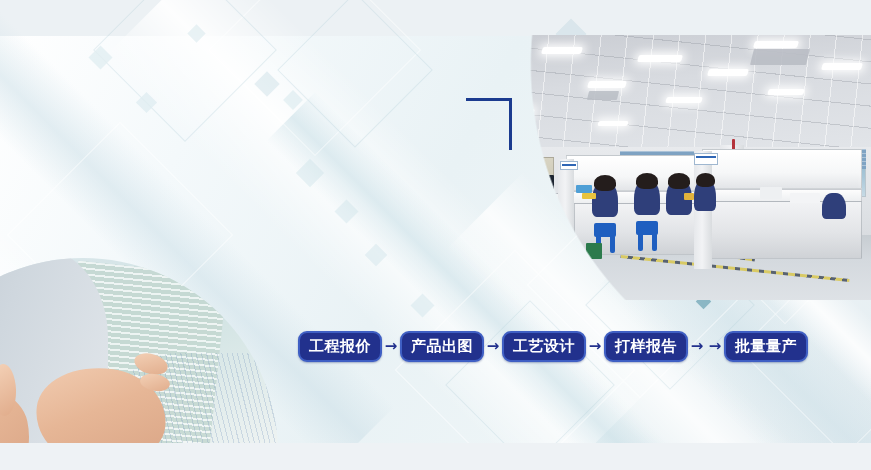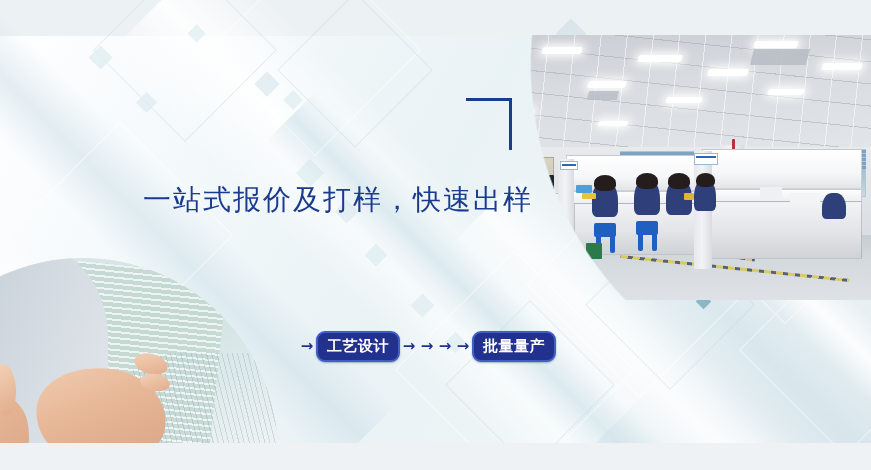--- a/index.html
+++ b/index.html
@@ -435,29 +435,37 @@
 
     <div class="m-finger" style="left:104px;top:106px;width:24px;height:52px;transform:rotate(-2deg);"></div>
 
   </div>
 
   <div class="bg-bottom-strip"></div>
 
   <div class="corner-bracket"></div>
 
 
-  <div class="subline">一站式报价及打样，快速出样</div>
 
   <div class="flow" id="flow">
+      <div class="step">
+        <span class="step-label">工程报价</span>
+      </div>
+      <span class="arrow">→</span>
+      <div class="step">
+        <span class="step-label">产品出图</span>
+      </div>
       <span class="arrow">→</span>
       <div class="step">
         <span class="step-label">工艺设计</span>
       </div>
       <span class="arrow">→</span>
-      <span class="arrow">→</span>
+      <div class="step">
+        <span class="step-label">打样报告</span>
+      </div>
       <span class="arrow">→</span>
       <span class="arrow">→</span>
       <div class="step">
         <span class="step-label">批量量产</span>
       </div>
     </div>
 
 </div>
 
 </body></html>

